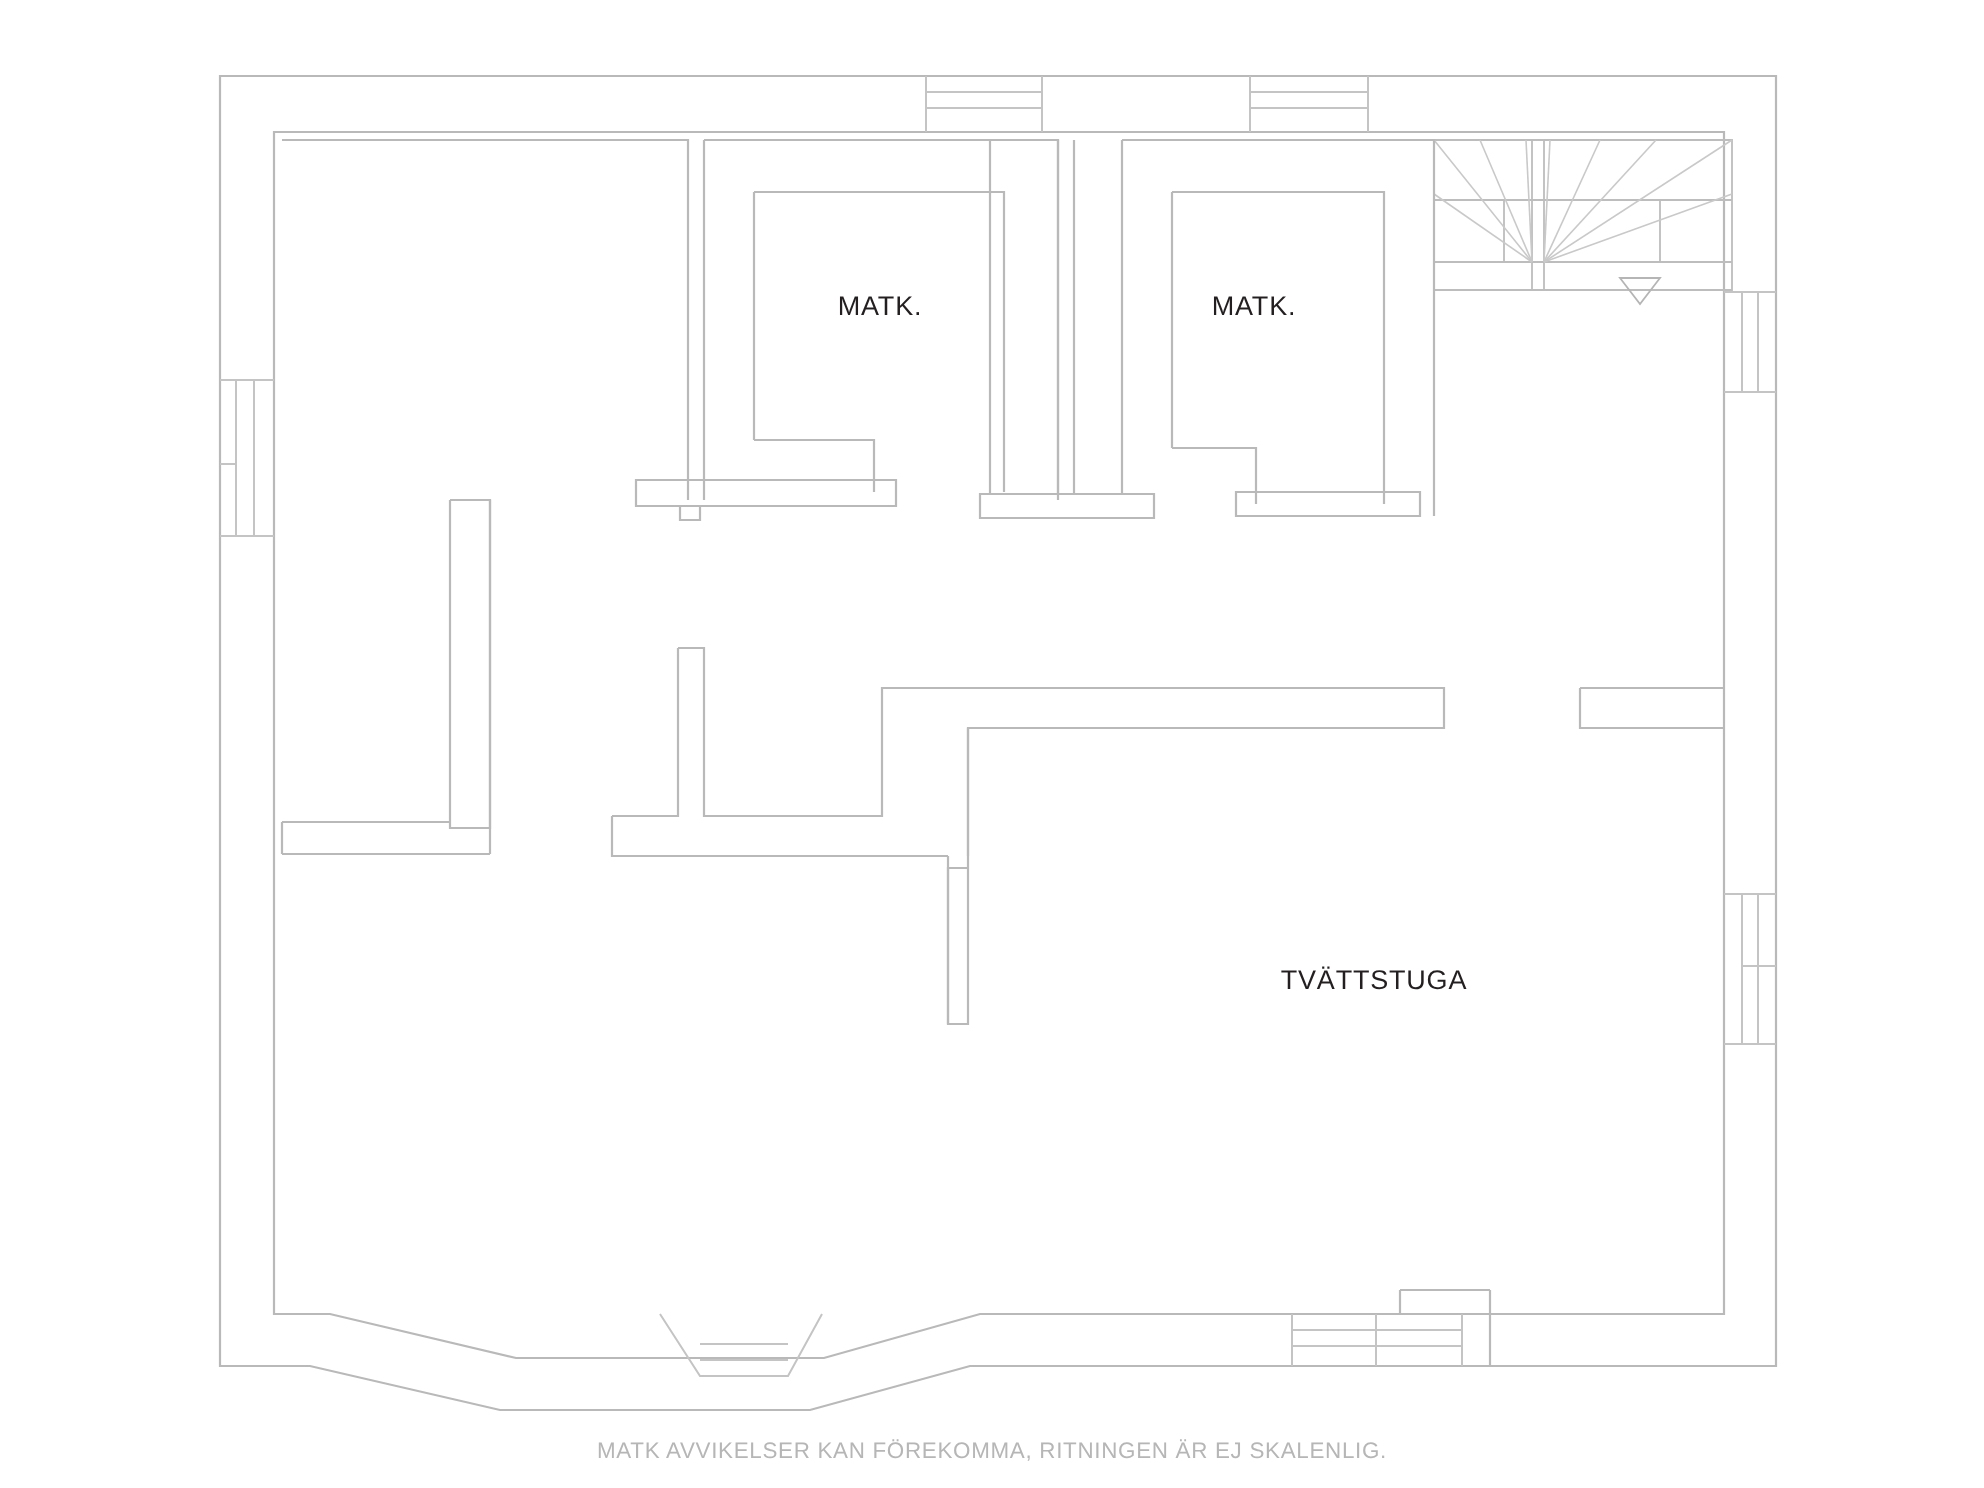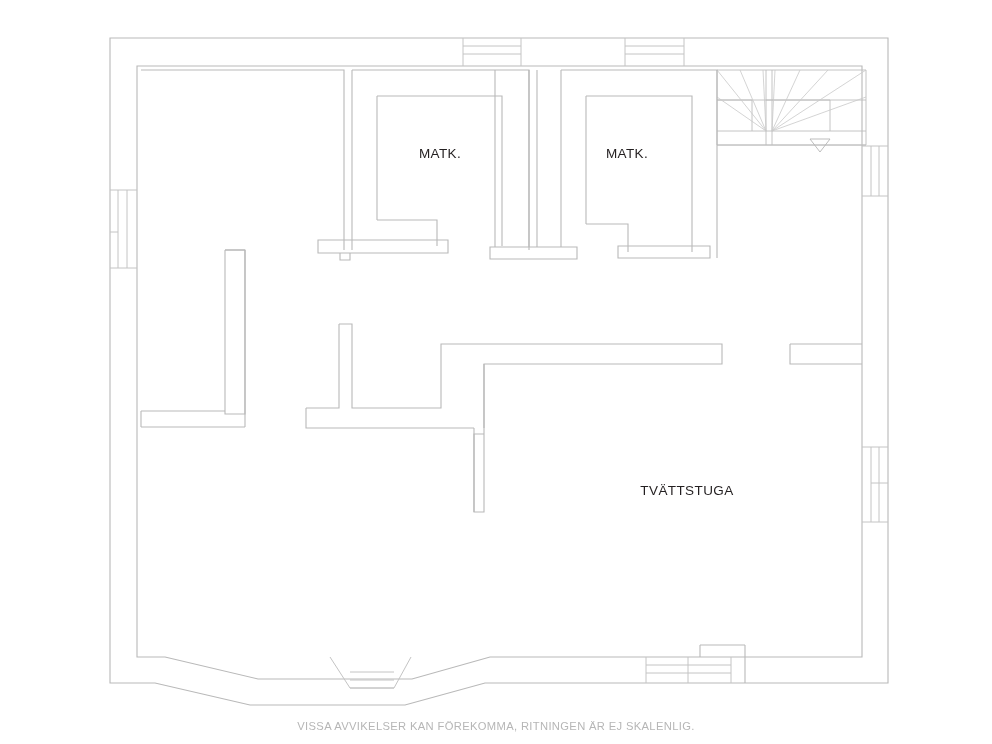--- a/index.html
+++ b/index.html
@@ -236,15 +236,15 @@
       <path class="wall" d="M 745,645 L 745,683"></path>
       <path class="wall" d="M 700,645 L 745,645"></path>
     </g>
 
     <text class="room-label" x="440" y="154">MATK.</text>
     <text class="room-label" x="627" y="154">MATK.</text>
     <text class="room-label" x="687" y="491">TVÄTTSTUGA</text>
 
   </svg>
 
-  <div class="caption">VISSA AVVIKELSER KAN FÖREKOMMA, RITNINGEN ÄR EJ SKALENLIG.</div>
+  <div class="caption">MATK AVVIKELSER KAN FÖREKOMMA, RITNINGEN ÄR EJ SKALENLIG.</div>
 
 </div>
 
 </body></html>

